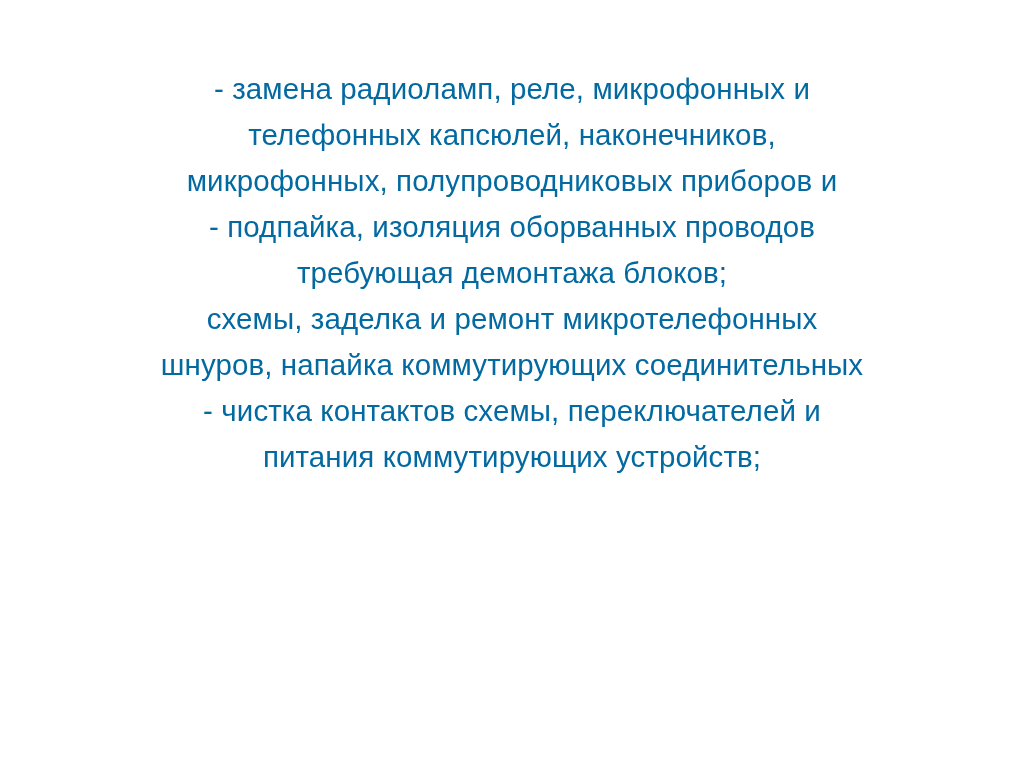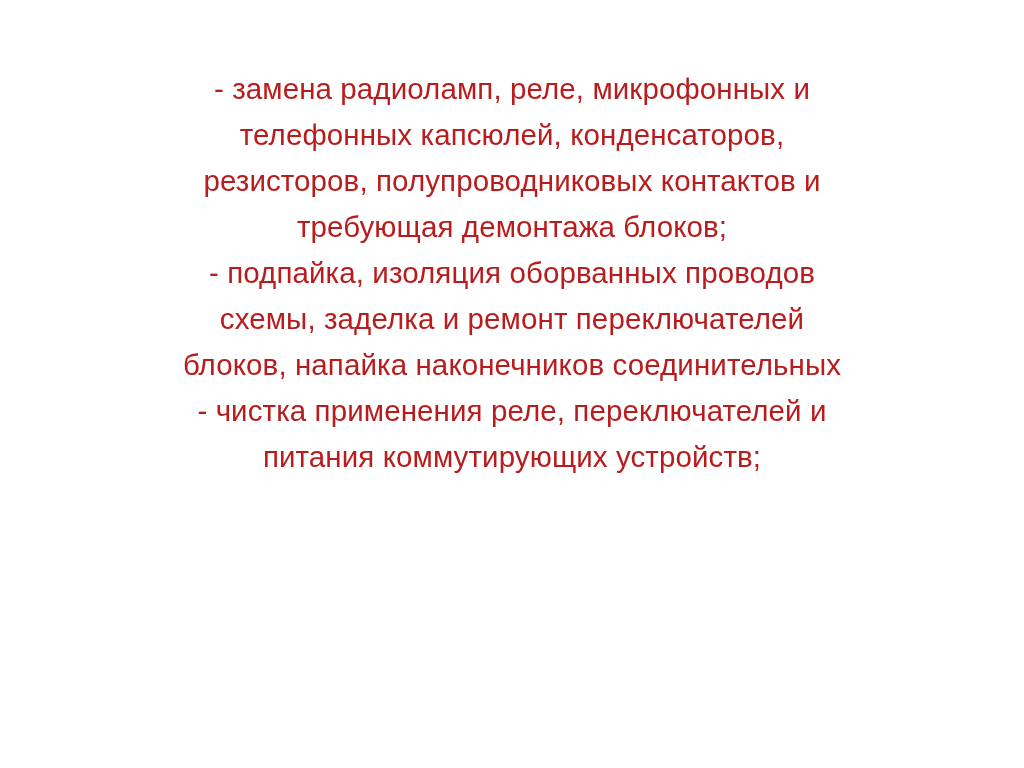--- a/index.html
+++ b/index.html
@@ -23,33 +23,33 @@
   .content-block {
     position: absolute;
     left: 72px;
     top: 66px;
     width: 880px;
     text-align: center;
   }
   .line {
     font-size: 29.5px;
     line-height: 46px;
-    color: #b91c1c;
+    color: #0369a1;
     letter-spacing: 0.1px;
     white-space: nowrap;
   }
 </style>
 </head>
 <body>
 
 <div class="slide">
   <div class="content-block">
     <div class="line">- замена радиоламп, реле, микрофонных и</div>
-    <div class="line">телефонных капсюлей, конденсаторов,</div>
-    <div class="line">резисторов, полупроводниковых контактов и</div>
+    <div class="line">телефонных капсюлей, наконечников,</div>
+    <div class="line">микрофонных, полупроводниковых приборов и</div>
+    <div class="line">- подпайка, изоляция оборванных проводов</div>
     <div class="line">требующая демонтажа блоков;</div>
-    <div class="line">- подпайка, изоляция оборванных проводов</div>
-    <div class="line">схемы, заделка и ремонт переключателей</div>
-    <div class="line">блоков, напайка наконечников соединительных</div>
-    <div class="line">- чистка применения реле, переключателей и</div>
+    <div class="line">схемы, заделка и ремонт микротелефонных</div>
+    <div class="line">шнуров, напайка коммутирующих соединительных</div>
+    <div class="line">- чистка контактов схемы, переключателей и</div>
     <div class="line">питания коммутирующих устройств;</div>
   </div>
 </div>
 
 </body></html>

